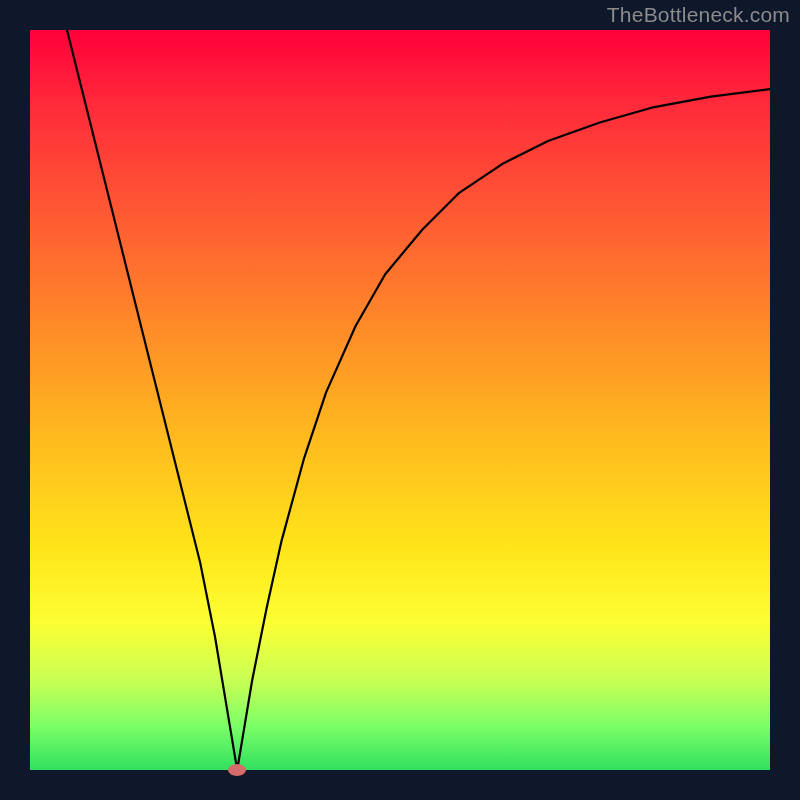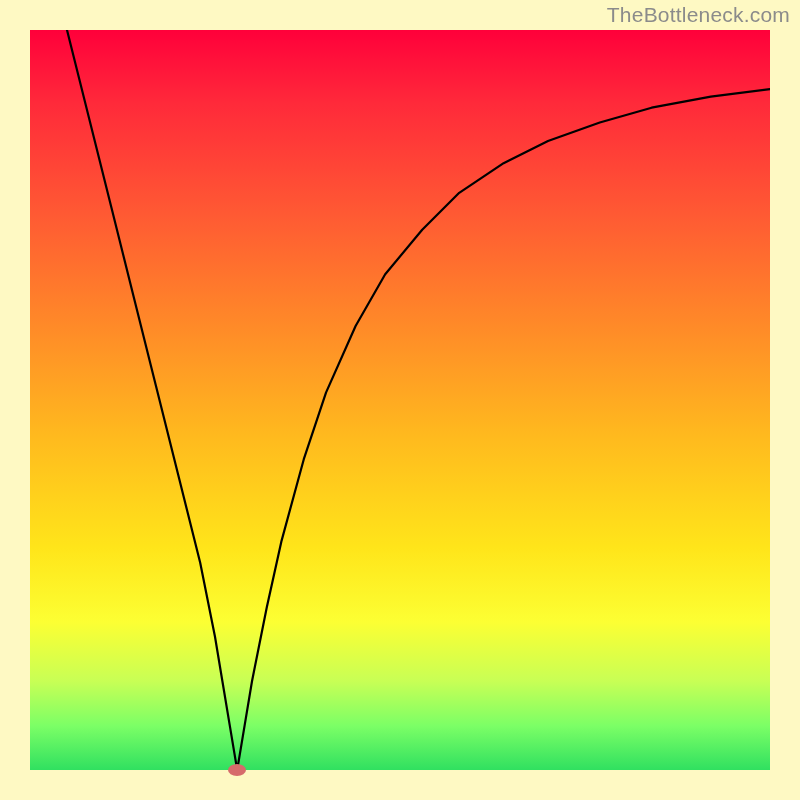--- a/index.html
+++ b/index.html
@@ -1,21 +1,21 @@
 <!DOCTYPE html>
 <html><head>
 <meta charset="utf-8">
 <style>
   * { margin: 0; padding: 0; box-sizing: border-box; }
   html, body { width: 800px; height: 800px; overflow: hidden; background: #000; }
   .frame {
     position: relative;
     width: 800px;
     height: 800px;
-    background: #fef9c3;
+    background: #0f172a;
   }
   .plot-area {
     position: absolute;
     left: 30px;
     top: 30px;
     width: 740px;
     height: 740px;
     background: linear-gradient(to bottom,
       #ff003a 0%,
       #ff2a3a 10%,

